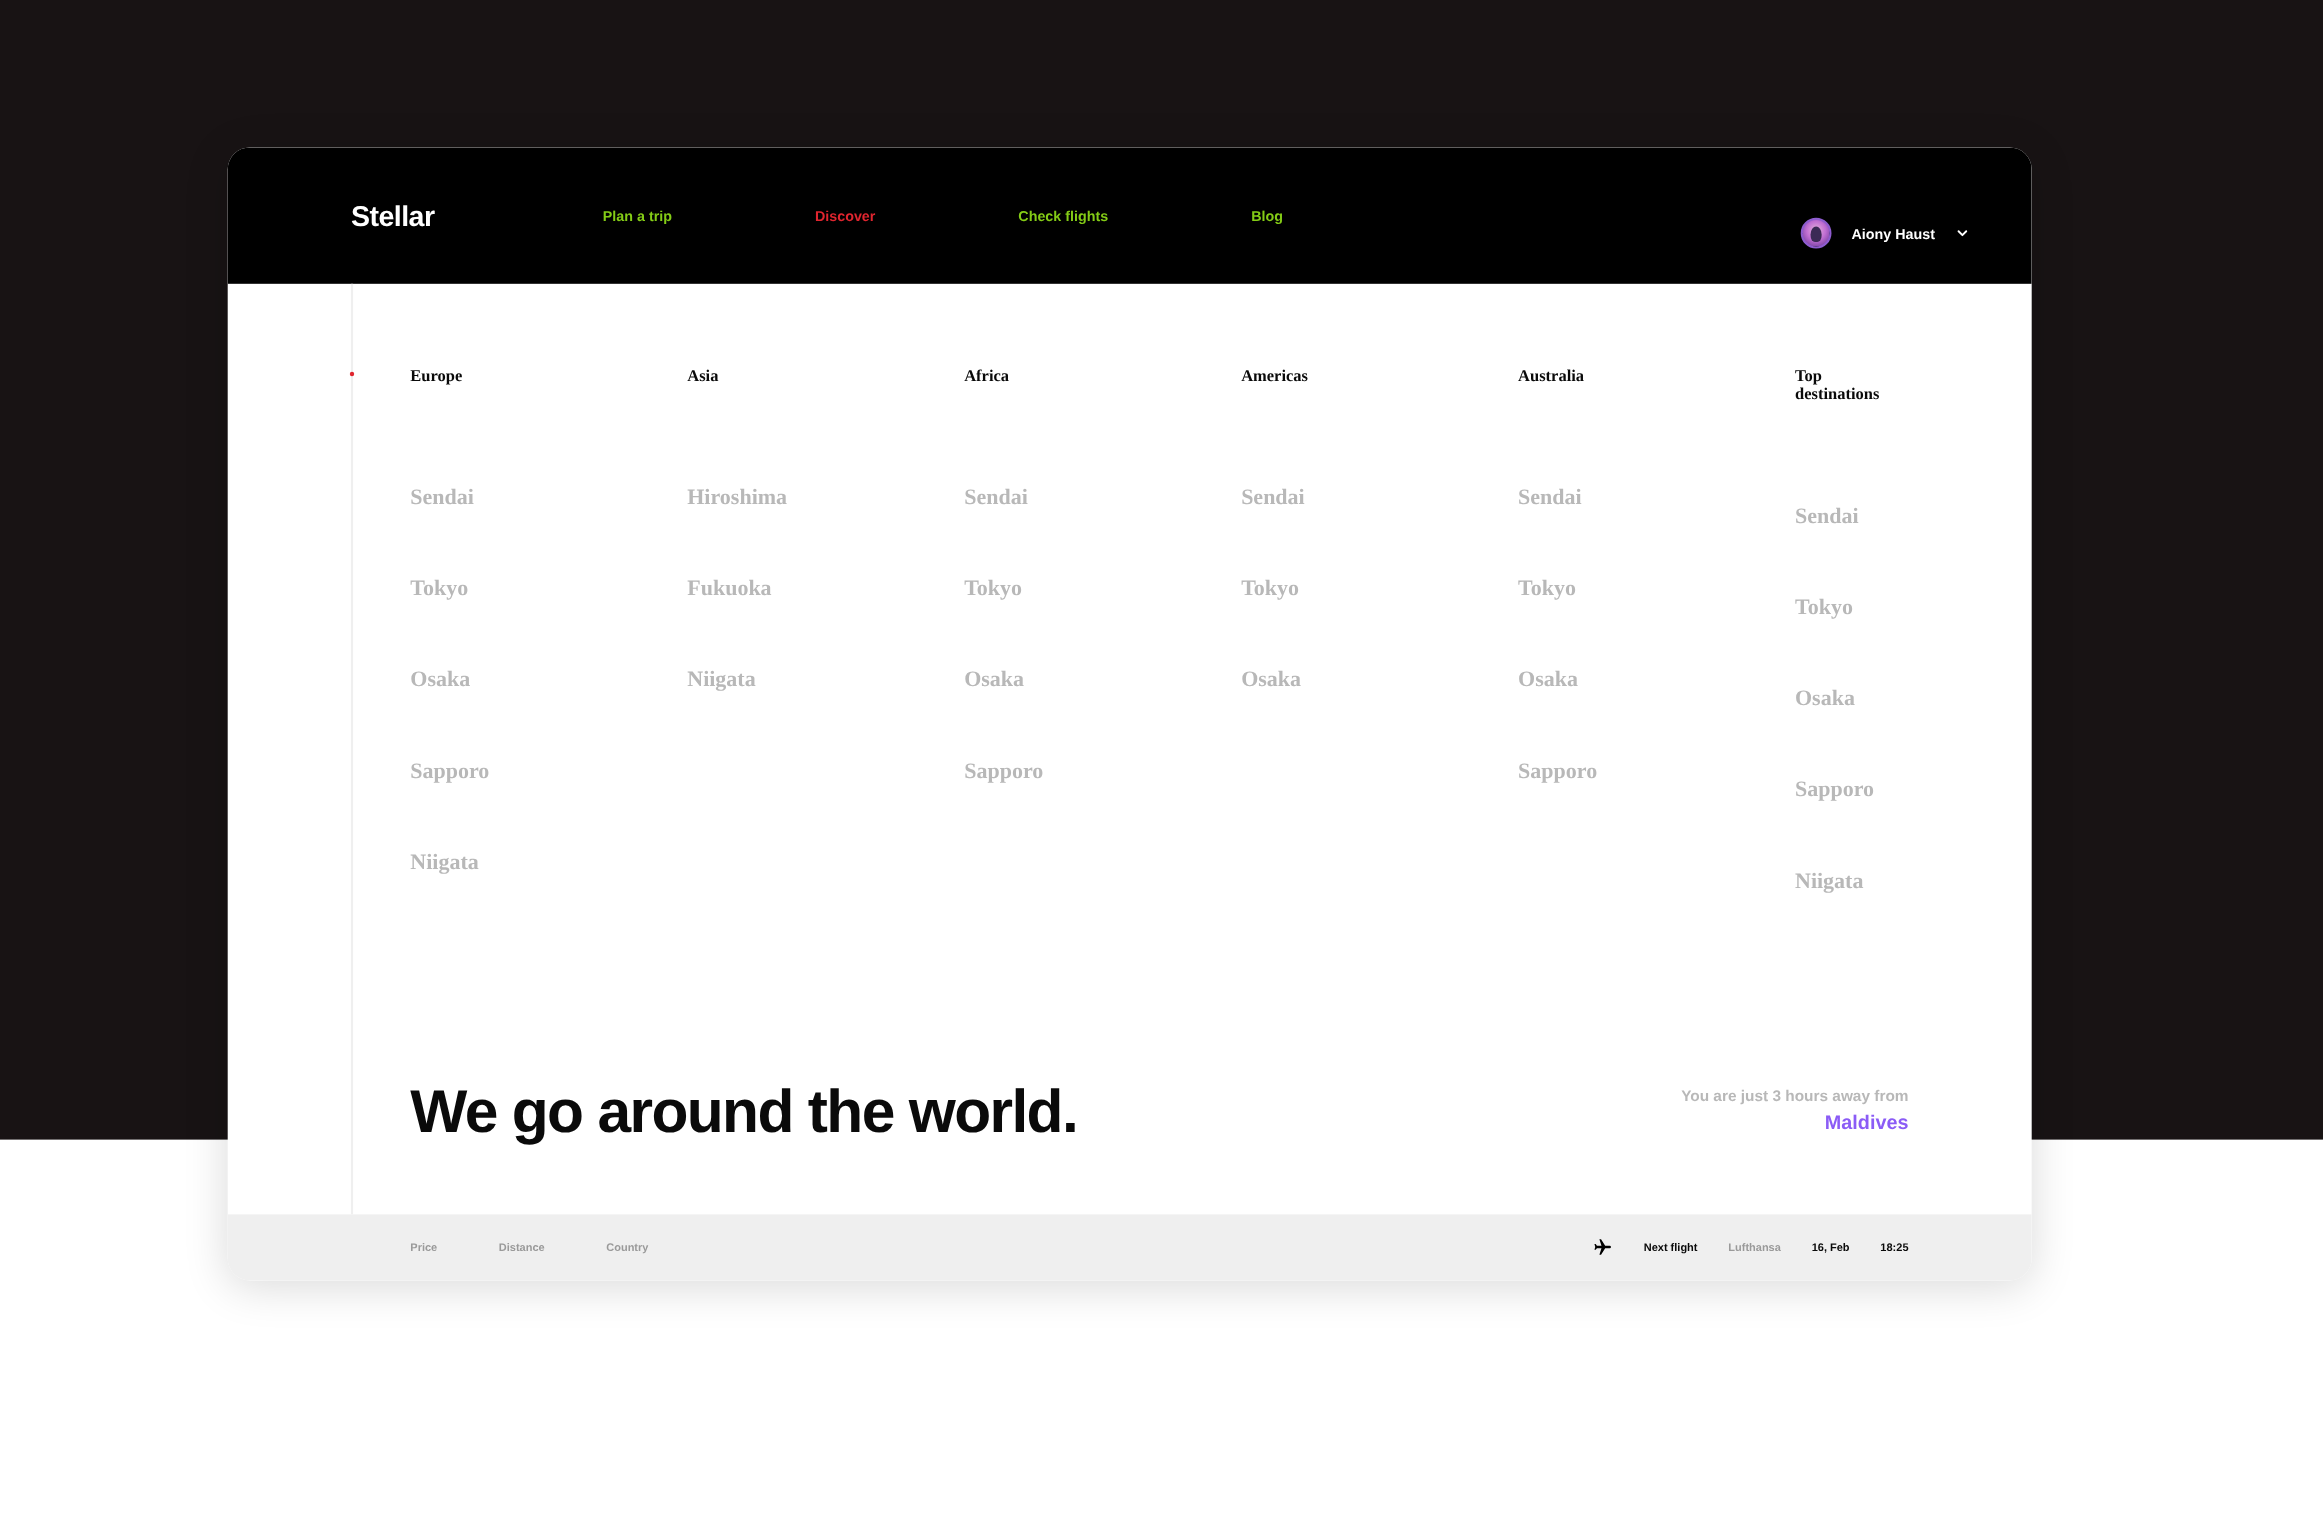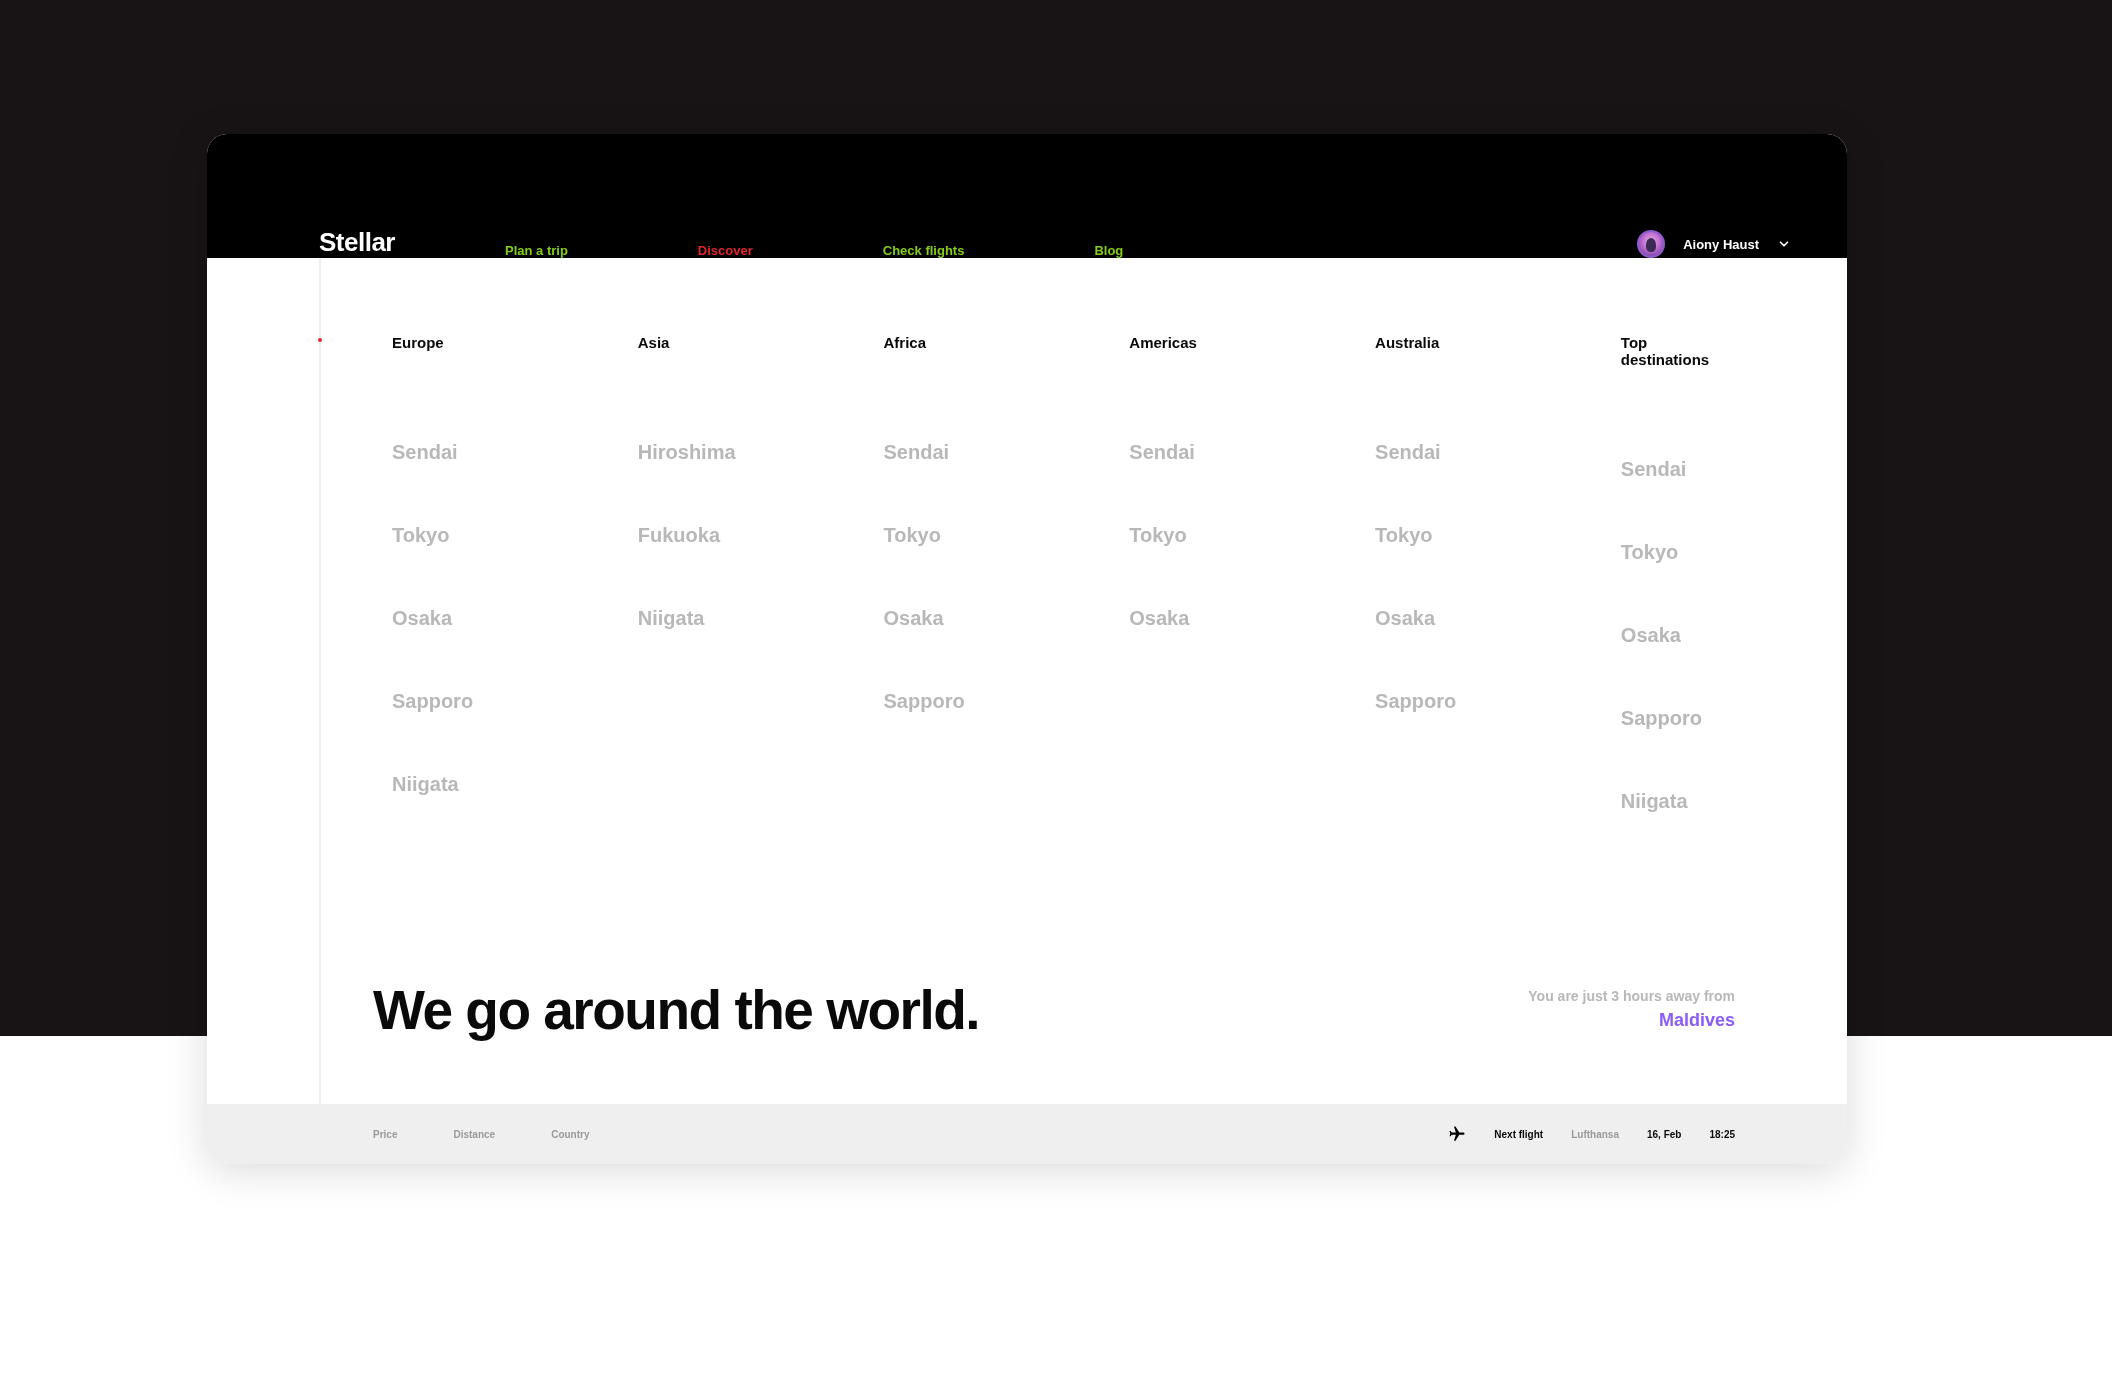--- a/index.html
+++ b/index.html
@@ -30,23 +30,24 @@
     background:#fff;
     border-radius:20px;
     overflow:hidden;
     box-shadow:0 6px 40px rgba(0,0,0,.15);
   }
   
   .hdr {
     height:124px;
     background:#000;
     display:flex;
-    align-items:flex-end;
+    align-items:center;
     color:#fff;
     padding:0 56px 0 112px;
+    gap:43px;
   }
   .logo {
     font-size:26px;
     font-weight:800;
     letter-spacing:-.5px;
     margin-right:110px;
   }
   .nav {
     display:flex;
     gap:130px;
@@ -104,21 +105,22 @@
     left:111px;
     top:80px;
     width:4px;height:4px;border-radius:50%;
     background:#E0252F;
   }
   .cols {
     display:flex;
     gap:0;
     position:relative;
     z-index:1;
-    padding-left:73px;
+    padding-left:54px;
+    font-family:Liberation Serif, serif;
   }
   .col {
     width:256px;
   }
   .col-last { width:auto; }
   .col-head {
     font-size:15px;
     font-weight:700;
     color:#0A0A0A;
     margin-bottom:90px;

